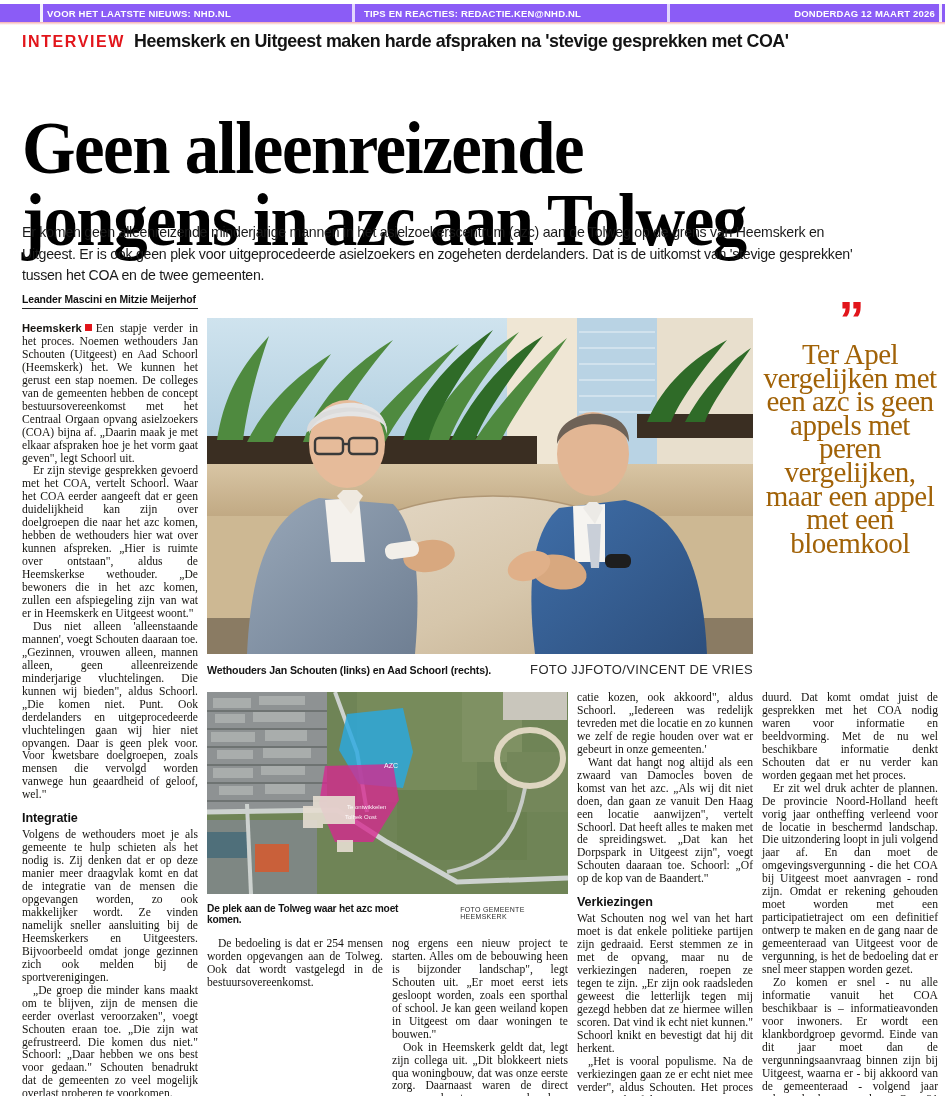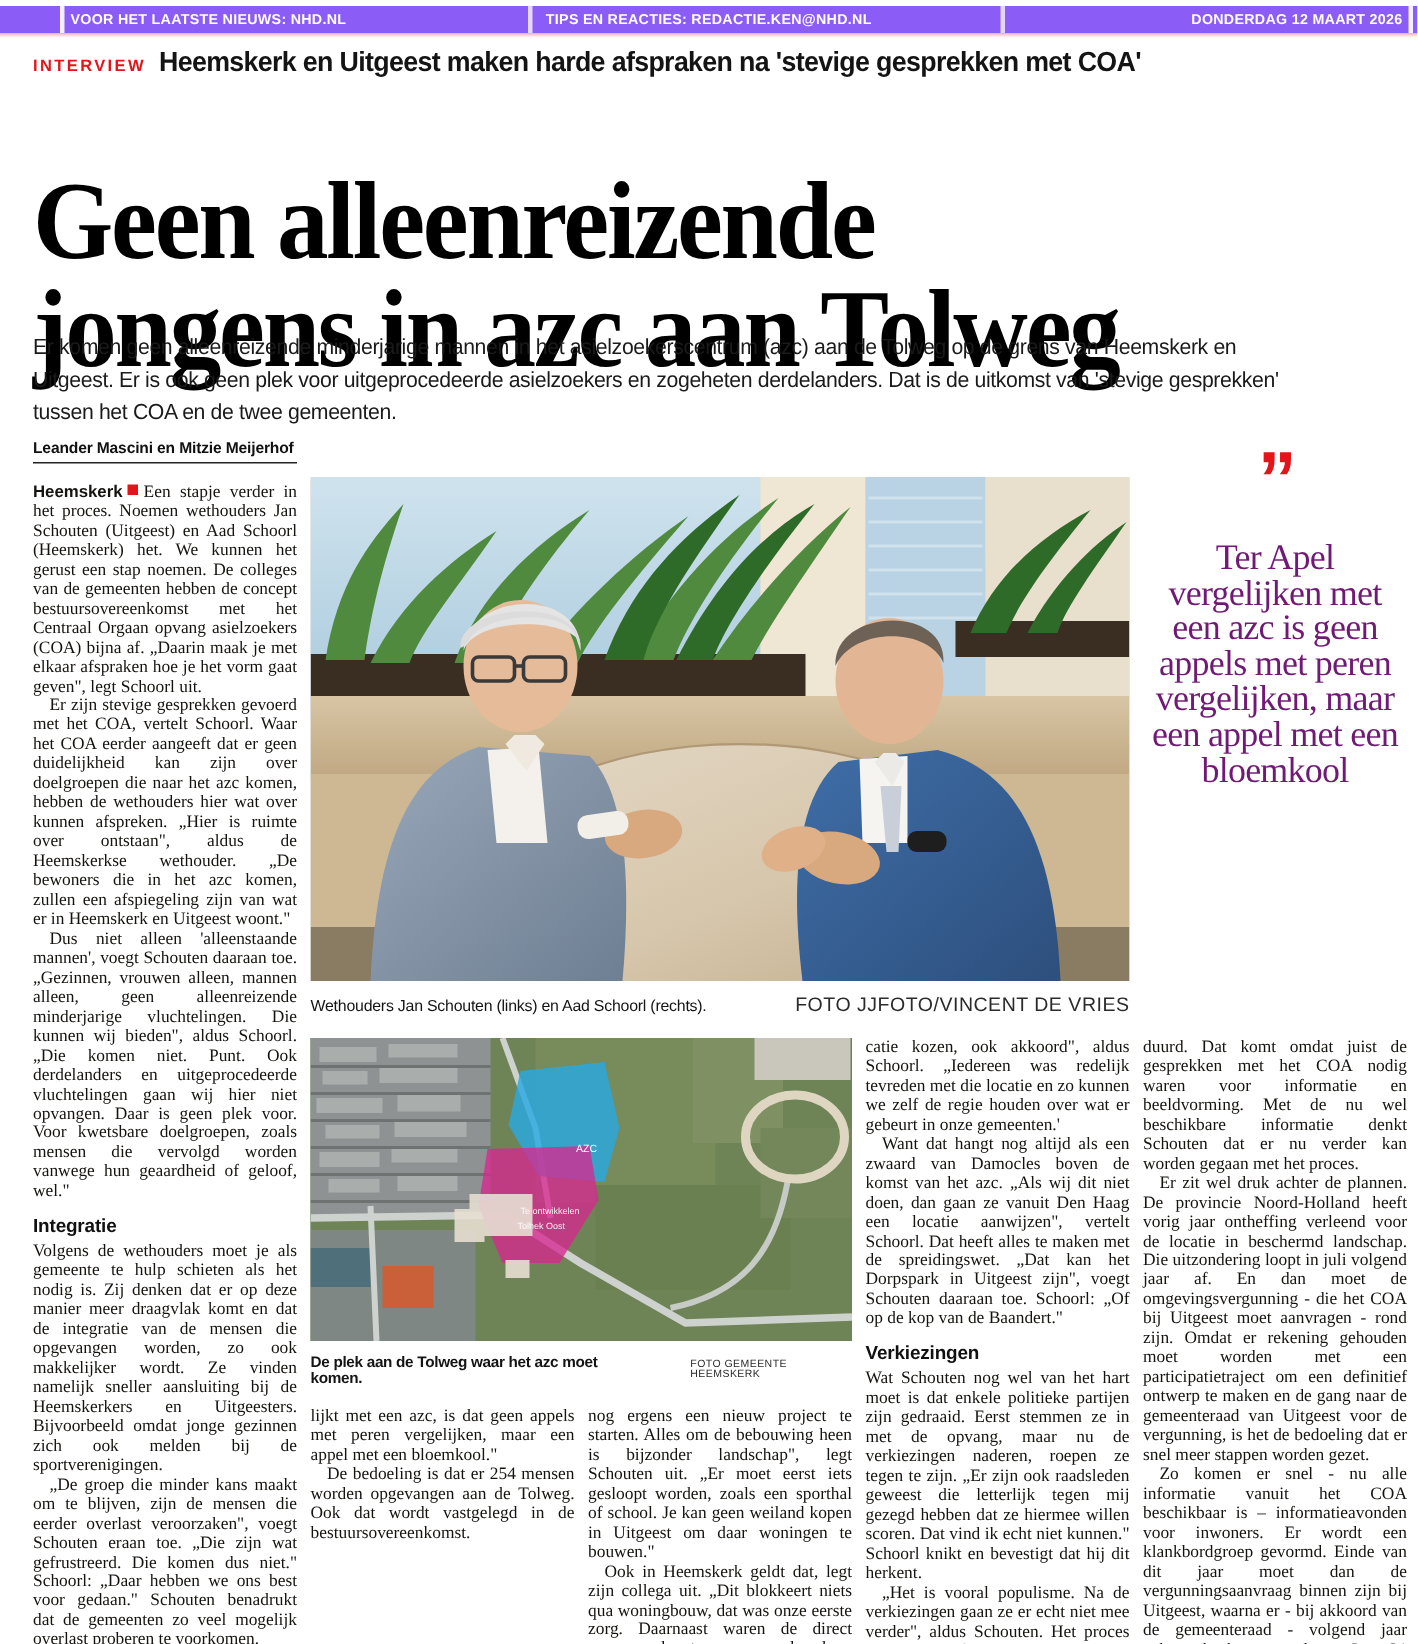--- a/index.html
+++ b/index.html
@@ -38,21 +38,21 @@
     background:linear-gradient(to bottom,rgba(226,21,27,.35),rgba(255,255,255,0));
   }
 
   
   .kickerline{
     position:absolute;left:22px;top:30px;width:905px;height:26px;
     display:flex;align-items:baseline;gap:9px;
   }
   .kicker-label{
     font-family:"Liberation Sans", sans-serif;
-    font-weight:bold;font-size:11px;letter-spacing:1.6px;
+    font-weight:bold;font-size:16px;letter-spacing:1.6px;
     color:#e2151b;text-transform:uppercase;
   }
   .kicker-text{
     font-family:"Liberation Sans", sans-serif;
     font-weight:bold;font-size:18.5px;letter-spacing:-.45px;
     color:#141414;
     transform:scaleX(.965);transform-origin:left center;
   }
 
   
@@ -123,21 +123,21 @@
     overflow:hidden;background:#cfd7db;
   }
   .photo svg{display:block;}
 
   .photo-caption{
     position:absolute;left:207px;top:662px;width:546px;
     display:flex;justify-content:space-between;align-items:baseline;
     font-family:"Liberation Sans", sans-serif;
   }
   .photo-caption .cap{
-    font-size:10.6px;font-weight:normal;color:#141414;letter-spacing:-.15px;
+    font-size:10.6px;font-weight:bold;color:#141414;letter-spacing:-.15px;
   }
   .photo-caption .credit{
     font-size:13px;letter-spacing:.35px;color:#2b2b2b;text-transform:uppercase;
   }
 
   
   .mapwrap{
     position:absolute;left:207px;top:692px;width:361px;height:202px;
     overflow:hidden;background:#556b4a;
   }
@@ -159,23 +159,23 @@
     position:absolute;left:762px;top:306px;width:176px;text-align:center;
   }
   .qmark{
     font-family:"Liberation Sans", sans-serif;
     font-weight:bold;font-size:52px;line-height:28px;color:#e2151b;
     letter-spacing:-3px;
     height:34px;
   }
   .qtext{
     font-family:"Liberation Serif", serif;
-    font-size:24px;line-height:23.6px;color:#701a75;
+    font-size:29px;line-height:23.6px;color:#a16207;
     letter-spacing:-.5px;
-    margin-top:21px;
+    margin-top:3px;
   }
   .qattr{
     font-family:"Liberation Sans", sans-serif;
     font-weight:bold;font-size:10px;line-height:12.6px;color:#111;
     margin-top:26px;letter-spacing:-.1px;
   }
 </style>
 </head>
 <body>
 
@@ -381,21 +381,20 @@
       <text x="138" y="127" font-family="Liberation Sans, sans-serif" font-size="6" fill="#ffffff" opacity="0.9">Tolhek Oost</text>
     </svg>
   </div>
 
   <div class="map-caption">
     <span class="cap">De plek aan de Tolweg waar het azc moet komen.</span>
     <span class="credit">FOTO GEMEENTE HEEMSKERK</span>
   </div>
 
   <div class="col" id="col2">
-    <p class="noind"><span>lijkt met een azc, is dat geen appels met peren vergelijken, maar een appel met een bloemkool."</span></p>
     <p><span>De bedoeling is dat er 254 mensen worden opgevangen aan de Tolweg. Ook dat wordt vastgelegd in de bestuursovereenkomst.</span></p>
   </div>
 
   <div class="col" id="col3">
     <p class="noind"><span>nog ergens een nieuw project te starten. Alles om de bebouwing heen is bijzonder landschap", legt Schouten uit. „Er moet eerst iets gesloopt worden, zoals een sporthal of school. Je kan geen weiland kopen in Uitgeest om daar woningen te bouwen."</span></p>
     <p><span>Ook in Heemskerk geldt dat, legt zijn collega uit. „Dit blokkeert niets qua woningbouw, dat was onze eerste zorg. Daarnaast waren de direct omwonenden, toen we voor deze lo-</span></p>
   </div>
 
   <div class="col" id="col4">
     <p class="noind"><span>catie kozen, ook akkoord", aldus Schoorl. „Iedereen was redelijk tevreden met die locatie en zo kunnen we zelf de regie houden over wat er gebeurt in onze gemeenten.'</span></p>

